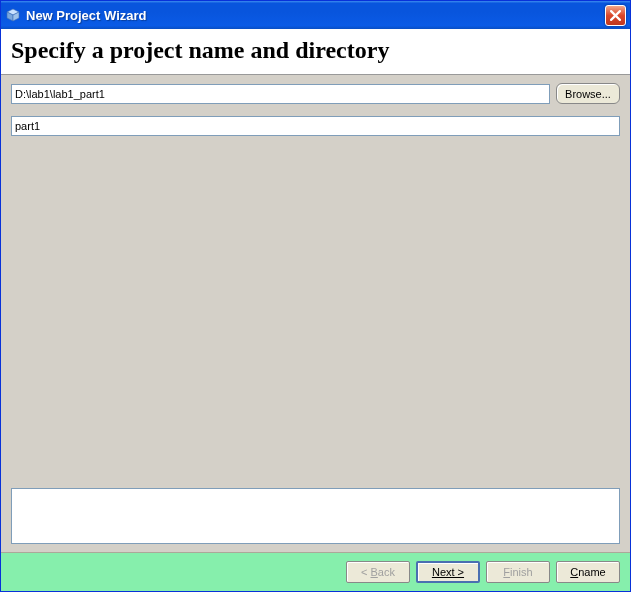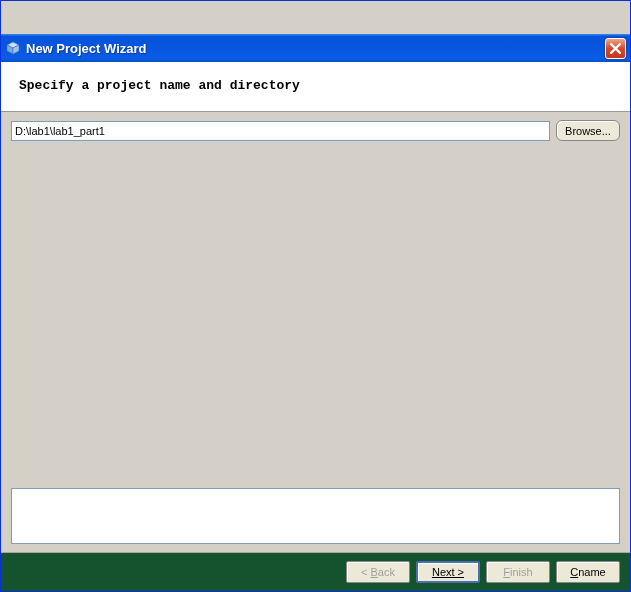--- a/index.html
+++ b/index.html
@@ -23,21 +23,20 @@
   }
   .titlebar {
     height: 28px;
     background: linear-gradient(to bottom, #3c8cf0 0%, #0855dd 8%, #0855dd 40%, #0a5be6 88%, #084fc4 100%);
     display: flex;
     align-items: center;
     padding: 0 4px;
     color: #fff;
     font-weight: bold;
     font-size: 13px;
-    margin-top: 33px;
   }
   .titlebar .app-icon {
     width: 16px;
     height: 16px;
     margin-right: 5px;
     display: flex;
     align-items: center;
     justify-content: center;
   }
   .titlebar .title-text {
@@ -56,23 +55,23 @@
     cursor: pointer;
     box-shadow: 0 0 2px rgba(0,0,0,0.5);
   }
   .titlebar .close-btn svg { display:block; }
   .header {
     background: #fff;
     padding: 8px 10px 10px 10px;
     border-bottom: 1px solid #999;
   }
   .header h1 {
-    margin: 8px;
-    font-family: Liberation Mono, monospace;
-    font-size: 13px;
+    margin: 0;
+    font-family: Liberation Serif, serif;
+    font-size: 24px;
     font-weight: bold;
     color: #000;
   }
   .content {
     flex: 1;
     padding: 8px 10px 6px 10px;
     display: flex;
     flex-direction: column;
     background: #d4d0c8;
   }
@@ -115,21 +114,21 @@
     background: #fff;
     border: 1px solid #7f9db9;
     margin-bottom: 2px;
   }
   .button-bar {
     border-top: 1px solid #aca899;
     padding: 8px 10px;
     display: flex;
     justify-content: flex-end;
     gap: 6px;
-    background: #14532d;
+    background: #86efac;
   }
   .nav-btn {
     min-width: 64px;
     height: 22px;
     background: #ece9d8;
     border: 1px solid #888;
     border-radius: 2px;
     font-family: Tahoma, sans-serif;
     font-size: 11px;
     padding: 0 8px;
@@ -173,20 +172,23 @@
     <h1>Specify a project name and directory</h1>
   </div>
 
   <div class="content">
 
     <div class="row">
       <input type="text" class="text-input" value="D:\lab1\lab1_part1" style="">
       <button class="browse-btn">Browse...</button>
     </div>
 
+    <div class="row">
+      <input type="text" class="text-input" value="part1" style="">
+    </div>
 
     <div class="spacer"></div>
 
     <div class="message-area"></div>
   </div>
 
   <div class="button-bar">
     <button class="nav-btn disabled"><span>&lt; </span><span class="mnemonic">B</span><span>ack</span></button>
     <button class="nav-btn default"><span class="mnemonic">N</span><span>ext &gt;</span></button>
     <button class="nav-btn disabled"><span class="mnemonic">F</span><span>inish</span></button>

